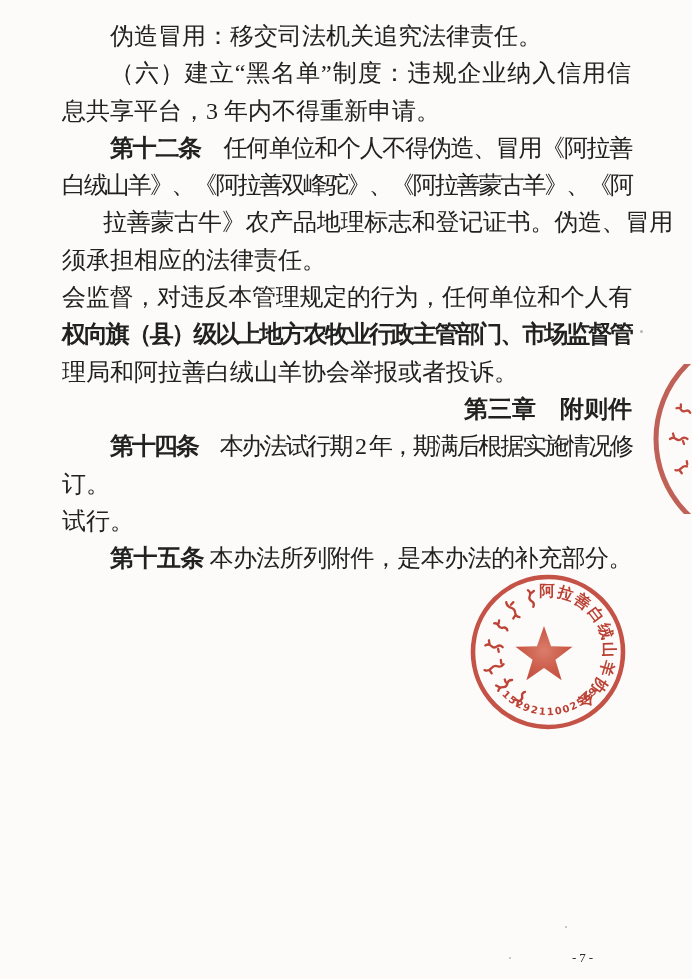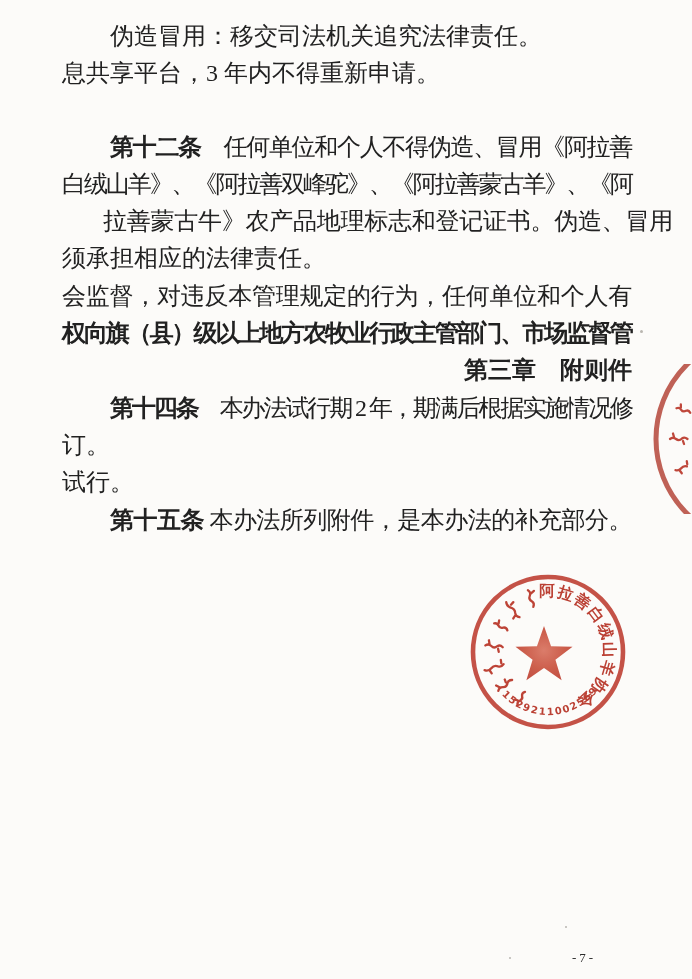--- a/index.html
+++ b/index.html
@@ -49,27 +49,29 @@
   }
   .speck{position:absolute;border-radius:50%;background:#b9b6b0;}
 </style>
 </head>
 <body>
 
 <div class="page">
 
   <div id="text-block">
       <div class="line" style="text-indent: 2em;"><span class="ln-inner"><span>伪造冒用：移交司法机关追究法律责任。</span></span></div>
+      <div class="line" style="text-indent: 2em; letter-spacing: 0.940341px;"><span class="ln-inner"><span>（六）建立“黑名单”制度：违规企业纳入信用信</span></span></div>
       <div class="line"><span class="ln-inner"><span>息共享平台，3 年内不得重新申请。</span></span></div>
-      <div class="line" style="text-indent: 2em; letter-spacing: -1.30435px; margin-top: 36px;"><span class="ln-inner"><span class="b">第十二条</span><span>　任何单位和个人不得伪造、冒用《阿拉善</span></span></div>
+      <div class="line" style="text-indent: 2em; letter-spacing: -1.30435px;"><span class="ln-inner"><span class="b">第十二条</span><span>　任何单位和个人不得伪造、冒用《阿拉善</span></span></div>
       <div class="line" style="letter-spacing: -2.07692px;"><span class="ln-inner"><span>白绒山羊》、《阿拉善双峰驼》、《阿拉善蒙古羊》、《阿</span></span></div>
       <div class="line" style="letter-spacing: -0.25px; margin-left: 41px;"><span class="ln-inner"><span>拉善蒙古牛》农产品地理标志和登记证书。伪造、冒用</span></span></div>
       <div class="line"><span class="ln-inner"><span>须承担相应的法律责任。</span></span></div>
       <div class="line" style="letter-spacing: -0.25px;"><span class="ln-inner"><span>会监督，对违反本管理规定的行为，任何单位和个人有</span></span></div>
       <div class="line" style="letter-spacing: -2.07692px; font-weight: bold;"><span class="ln-inner"><span>权向旗（县）级以上地方农牧业行政主管部门、市场监督管</span></span></div>
+      <div class="line"><span class="ln-inner"><span>理局和阿拉善白绒山羊协会举报或者投诉。</span></span></div>
       <div class="line center"><span class="ln-inner"><span class="b">第三章　附则件</span></span></div>
       <div class="line" style="text-indent: 2em; letter-spacing: -2.07692px;"><span class="ln-inner"><span class="b">第十四条</span><span>　本办法试行期 2 年，期满后根据实施情况修</span></span></div>
       <div class="line"><span class="ln-inner"><span>订。</span></span></div>
       <div class="line"><span class="ln-inner"><span>试行。</span></span></div>
       <div class="line" style="text-indent: 2em; letter-spacing: -0.521739px;"><span class="ln-inner"><span class="b">第十五条</span><span> 本办法所列附件，是本办法的补充部分。</span></span></div>
     </div>
 
   <svg class="seal" width="220" height="220" viewBox="0 0 220 220">
     <defs>
       <radialGradient id="starg" cx="50%" cy="45%" r="60%">

